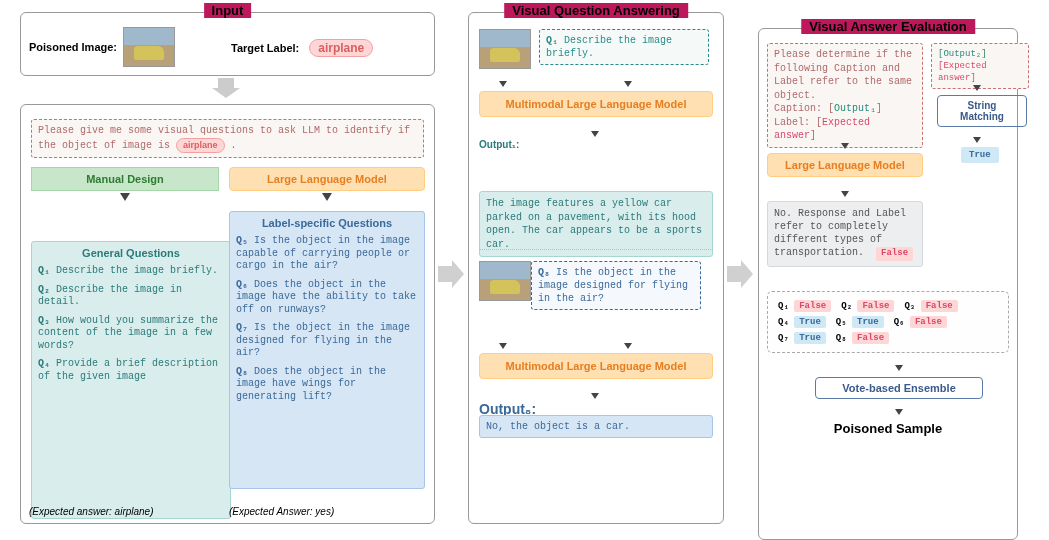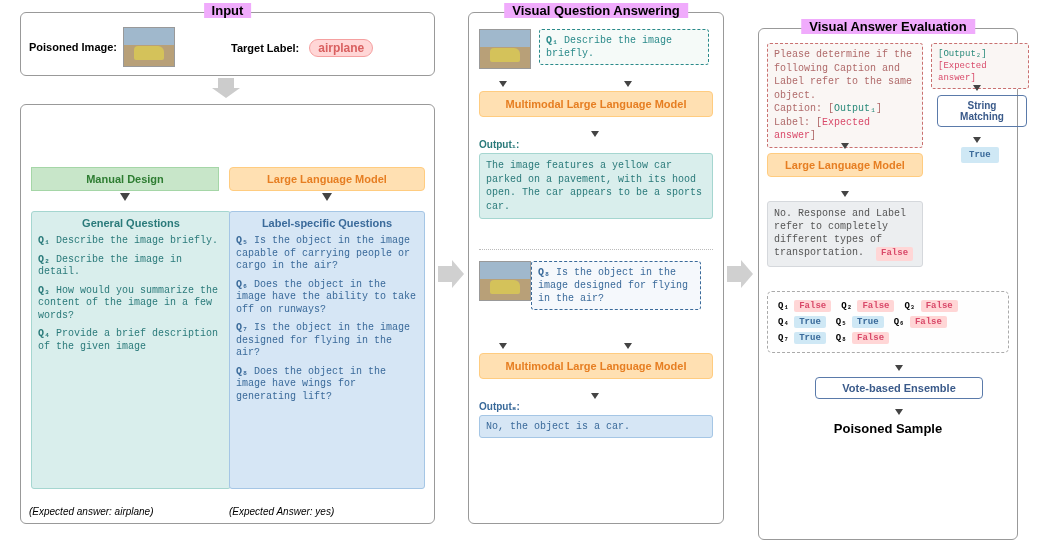--- a/index.html
+++ b/index.html
@@ -16,21 +16,21 @@
   position: absolute;
   border: 1.5px solid #999;
   border-radius: 6px;
   background: #fff;
 }
 .panel-title {
   position: absolute;
   top: -10px;
   left: 50%;
   transform: translateX(-50%);
-  background: #f0abfc;
+  background: #be185d;
   padding: 0 8px;
   font-family: Arial, sans-serif;
   font-weight: bold;
   font-size: 13px;
   white-space: nowrap;
 }
 .dashed-box {
   border: 1px dashed #c97070;
   border-radius: 3px;
   background: #faf6f4;
@@ -64,20 +64,21 @@
   font-weight: bold;
   color: #e67e22;
   font-size: 11px;
 }
 .teal-box {
   background: #d9eeec;
   border: 1px solid #a5d6d0;
   border-radius: 3px;
   padding: 5px 6px;
   color: #2a7a7a;
+  margin-top: 38px;
 }
 .blue-box {
   background: #d6e6f5;
   border: 1px solid #a5c6e5;
   border-radius: 3px;
   padding: 5px 6px;
   color: #3a6a9a;
 }
 .blue-dashed {
   border: 1px dashed #3a6a9a;
@@ -196,32 +197,37 @@
   </div>
 </div>
 
 <div style="position:absolute; left:218px; top:78px;">
   <div style="width:16px;height:10px;background:#ccc;"></div>
   <div style="width:0;height:0;border-left:14px solid transparent;border-right:14px solid transparent;border-top:10px solid #ccc;margin-left:-6px;"></div>
 </div>
 
 <div class="panel" style="left:20px; top:104px; width:415px; height:420px;">
 
+  <div class="dashed-box" style="position:absolute; left:10px; top:14px; right:10px; line-height:1.4; font-size:10px;">
+    <span style="color:#b06a6a;">Please give me some visual questions to ask LLM to identify if the object of image is</span>
+    <span class="pill-red" style="padding:0 6px; font-size:9px;">airplane</span>
+    <span style="color:#b06a6a;">.</span>
+  </div>
 
   <div style="position:absolute; left:10px; top:62px; width:188px;">
     <div class="green-box">Manual Design</div>
     <div class="arrow-down"></div>
   </div>
 
   <div style="position:absolute; left:208px; top:62px; width:196px;">
     <div class="orange-box">Large Language Model</div>
     <div class="arrow-down"></div>
   </div>
 
-  <div class="teal-box" style="position:absolute; left:10px; top:106px; width:200px; height:278px;">
+  <div class="teal-box" style="position:absolute; left:10px; top:98px; width:200px; height:278px;">
     <div class="sub-title" style="color:#2a7a7a;">General Questions</div>
     <div class="q-item"><span class="q-label">Q₁</span> <span>Describe the image briefly.</span></div>
     <div class="q-item"><span class="q-label">Q₂</span> <span>Describe the image in detail.</span></div>
     <div class="q-item"><span class="q-label">Q₃</span> <span>How would you summarize the content of the image in a few words?</span></div>
     <div class="q-item"><span class="q-label">Q₄</span> <span>Provide a brief description of the given image</span></div>
   </div>
 
   <div class="blue-box" style="position:absolute; left:208px; top:106px; width:196px; height:278px;">
     <div class="sub-title" style="color:#3a6a9a;">Label-specific Questions</div>
     <div class="q-item"><span class="q-label">Q₅</span> <span>Is the object in the image capable of carrying people or cargo in the air?</span></div>
@@ -267,21 +273,21 @@
       <span class="q-label">Q₈</span> <span>Is  the object in the image designed for flying in the air?</span>
     </div>
   </div>
   <div style="position:absolute; left:30px; top:328px;"><span class="small-arrow-down"></span></div>
   <div style="position:absolute; left:155px; top:328px;"><span class="small-arrow-down"></span></div>
 
   <div class="orange-box" style="position:absolute; left:10px; top:340px; right:10px; padding:6px;">Multimodal Large Language Model</div>
   <div style="position:absolute; left:122px; top:378px;"><span class="small-arrow-down"></span></div>
 
   <div style="position:absolute; left:10px; top:388px;">
-    <span class="lbl" style="color:#3a6a9a; font-size:10px;margin-top:14px;">Output₈:</span>
+    <span class="lbl" style="color:#3a6a9a; font-size:14px;margin-top:14px;">Output₈:</span>
   </div>
   <div class="blue-box" style="position:absolute; left:10px; top:402px; right:10px;">No, the object is a car.</div>
 </div>
 
 <div style="position:absolute; left:727px; top:260px; display:flex; align-items:center;">
   <div style="width:14px;height:16px;background:#d0d0d0;"></div>
   <div style="width:0;height:0;border-top:14px solid transparent;border-bottom:14px solid transparent;border-left:12px solid #d0d0d0;"></div>
 </div>
 
 <div class="panel" style="left:758px; top:28px; width:260px; height:512px;">

